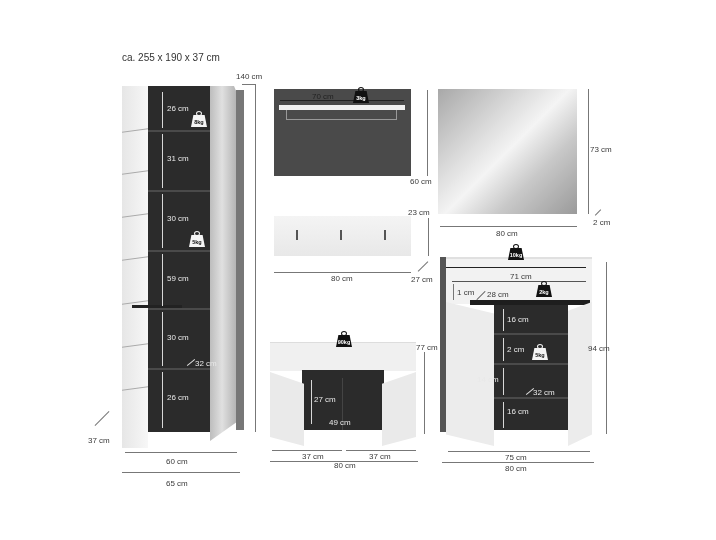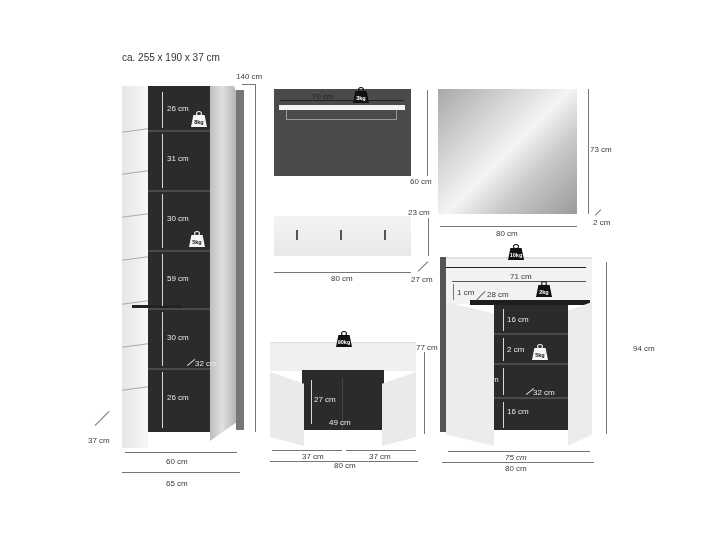--- a/index.html
+++ b/index.html
@@ -190,18 +190,18 @@
       <div class="txt">5kg</div>
   </div>
   <div class="vline-w" style="left:503px;top:368px;height:27px;"></div>
   <div class="lbl-w" style="left:477px;top:376px;">14 cm</div>
   <div class="abs" style="left:525px;top:391px;width:10px;height:1px;background:#ddd;transform:rotate(-40deg);"></div>
   <div class="lbl-w" style="left:533px;top:389px;">32 cm</div>
   <div class="vline-w" style="left:503px;top:402px;height:26px;"></div>
   <div class="lbl-w" style="left:507px;top:408px;">16 cm</div>
 
   <div class="vline" style="left:606px;top:262px;height:172px;"></div>
-  <div class="lbl" style="left:633px;top:345px;">94 cm</div>
+  <div class="lbl" style="left:588px;top:345px;">94 cm</div>
   <div class="hline" style="left:448px;top:451px;width:142px;"></div>
-  <div class="lbl" style="left:505px;top:454px;font-style:italic;">75 cm</div>
+  <div class="lbl" style="left:505px;top:454px;">75 cm</div>
   <div class="hline" style="left:442px;top:462px;width:152px;"></div>
   <div class="lbl" style="left:505px;top:465px;">80 cm</div>
 </div>
 
 </body></html>

